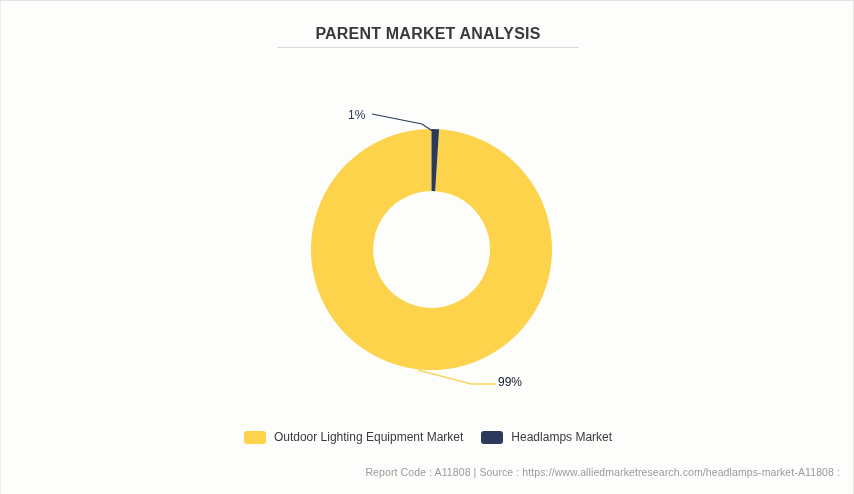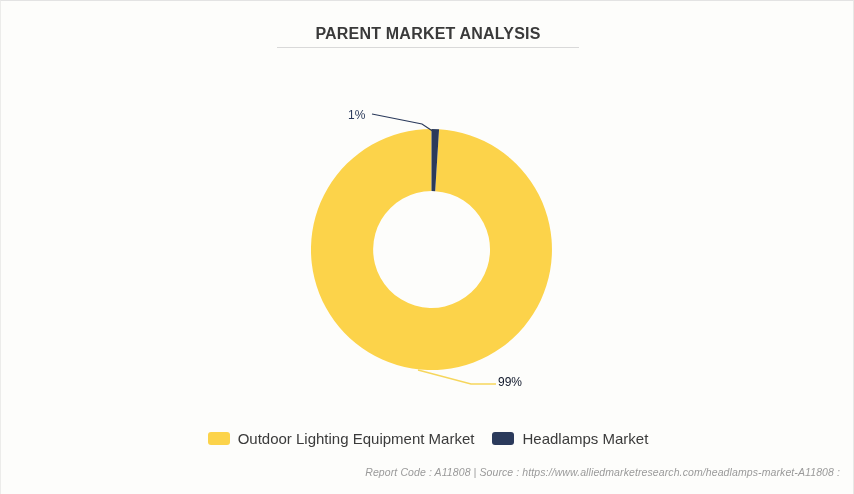--- a/index.html
+++ b/index.html
@@ -104,37 +104,36 @@
     align-items: center;
     gap: 8px;
   }
   .legend-swatch {
     width: 22px;
     height: 13px;
     border-radius: 3px;
     flex: 0 0 auto;
   }
   .legend-label {
-    font-size: 15px;
+    font-size: 12px;
     color: #3b3b3b;
     font-family: "Liberation Sans", sans-serif;
     white-space: nowrap;
   }
 
   
   .footer {
     position: absolute;
     right: 13px;
     top: 465px;
     font-size: 10.5px;
     color: #9a9a9a;
     font-family: "Liberation Sans", sans-serif;
     white-space: nowrap;
     letter-spacing: 0.1px;
-    font-style: italic;
   }
 </style>
 </head>
 <body>
 
 <div class="card">
 
   <div class="chart-title">PARENT MARKET ANALYSIS</div>
   <div class="title-rule"></div>
 

